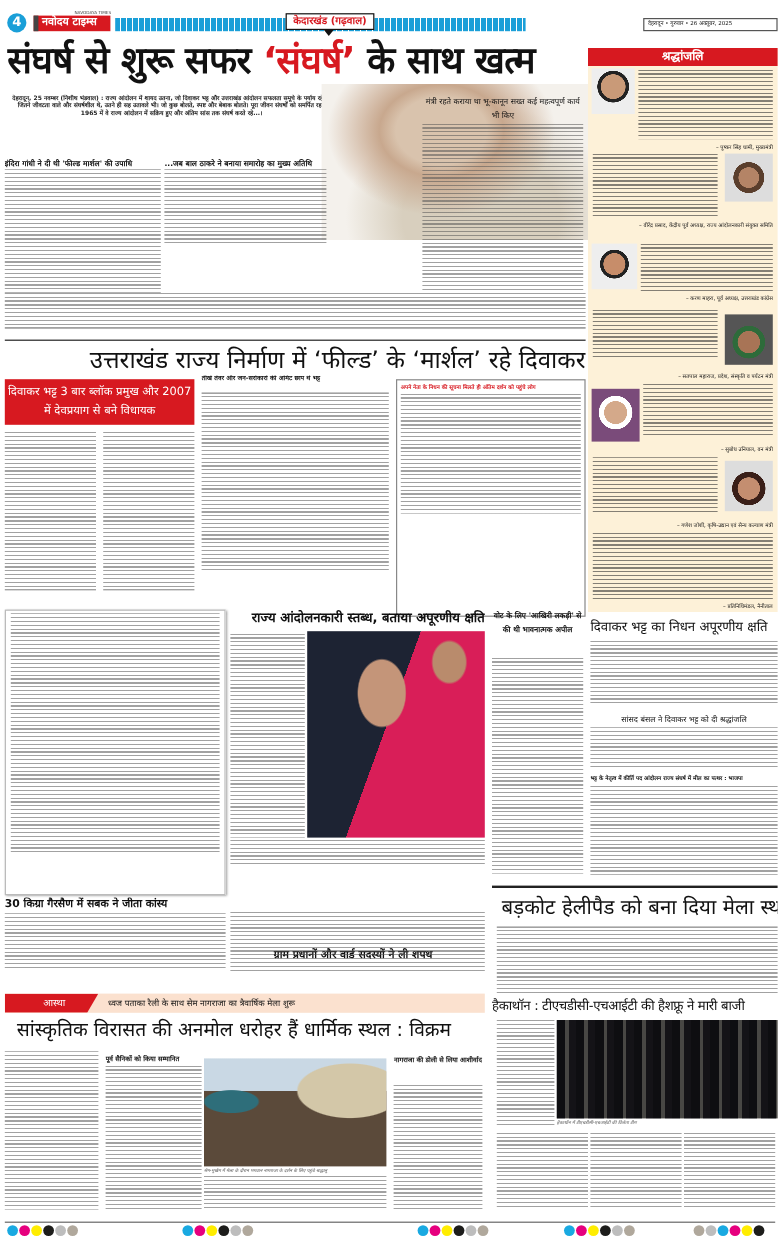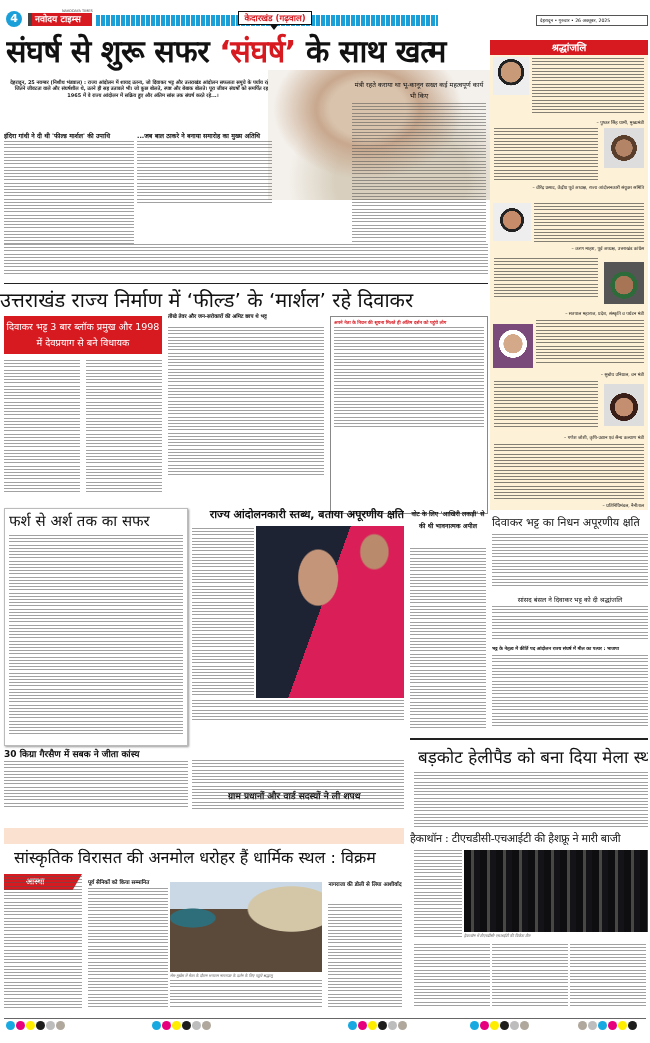--- a/index.html
+++ b/index.html
@@ -65,36 +65,35 @@
   <div class="abs txt fillr" style="left:46px;top:280px;width:108px;height:44px;"></div>
   <div class="abs" style="left:20px;top:331px;width:134px;font-size:4.5px;text-align:right;">– सुबोध उनियाल, वन मंत्री</div>
   <div class="abs txt fillr" style="left:4px;top:341px;width:104px;height:46px;"></div>
   <div class="abs photo" style="left:114px;top:344px;width:40px;height:42px;background:radial-gradient(circle at 50% 55%,#c48e70 0 30%,#3a1f18 31% 45%,#ddd 46%);"></div>
   <div class="abs" style="left:20px;top:394px;width:134px;font-size:4.5px;text-align:right;">– गणेश जोशी, कृषि-उद्यान एवं सैन्य कल्याण मंत्री</div>
   <div class="abs txt fillr" style="left:4px;top:404px;width:150px;height:56px;"></div>
   <div class="abs" style="left:20px;top:462px;width:134px;font-size:4.5px;text-align:right;">– प्रतिनिधिमंडल, नैनीताल</div>
 </div>
 
 <div class="abs rule" style="left:4px;top:283px;width:484px;height:1px;"></div>
-<div class="abs hd" style="left:0;top:286px;width:474px;font-size:20px;line-height:28px;font-weight:normal;">उत्तराखंड राज्य निर्माण में ‘फील्ड’ के ‘मार्शल’ रहे दिवाकर</div>
+<div class="abs hd" style="left:14px;top:286px;width:474px;font-size:20px;line-height:28px;font-weight:normal;text-align:right;">उत्तराखंड राज्य निर्माण में ‘फील्ड’ के ‘मार्शल’ रहे दिवाकर</div>
 
-<div class="abs" style="left:4px;top:316px;width:158px;height:38px;background:#d71920;color:#fff;font-size:9.5px;text-align:center;line-height:16px;padding-top:3px;">दिवाकर भट्ट 3 बार ब्लॉक प्रमुख और 1998 में देवप्रयाग से बने विधायक</div>
+<div class="abs" style="left:4px;top:316px;width:158px;height:38px;background:#d71920;color:#fff;font-size:9.5px;text-align:center;line-height:16px;padding-top:3px;">दिवाकर भट्ट 3 बार ब्लॉक प्रमुख और 2007 में देवप्रयाग से बने विधायक</div>
 <div class="abs txt fill" style="left:4px;top:360px;width:76px;height:132px;"></div>
 <div class="abs txt fill" style="left:86px;top:360px;width:76px;height:132px;"></div>
 
 <div class="abs hd" style="left:168px;top:313px;width:156px;font-size:5.3px;line-height:7px;white-space:normal;">तीखे तेवर और जन-सरोकारों की अमिट छाप थे भट्ट</div>
 <div class="abs txt fill" style="left:168px;top:327px;width:156px;height:150px;"></div>
 
 <div class="abs" style="left:330px;top:316px;width:158px;height:198px;border:1px solid #888;">
   <div style="font-size:4.6px;color:#d71920;font-weight:bold;padding:2px 3px;white-space:nowrap;overflow:hidden;">अपने नेता के निधन की सूचना मिलते ही अंतिम दर्शन को पहुंचे लोग</div>
   <div class="txt fill" style="margin:0 3px;height:100px;"></div>
 </div>
 
 <div class="abs" style="left:4px;top:508px;width:184px;height:238px;border:1px solid #bbb;box-shadow:1px 1px 2px #999;">
-  <div class="hd" style="font-size:15px;line-height:24px;padding-left:4px;font-weight:normal;">फर्श से अर्श तक का सफर</div>
   <div class="txt fill" style="margin:2px 4px;height:200px;"></div>
 </div>
 
 <div class="abs hd" style="left:192px;top:505px;width:212px;font-size:11px;line-height:20px;text-align:right;">राज्य आंदोलनकारी स्तब्ध, बताया अपूरणीय क्षति</div>
 <div class="abs txt fill" style="left:192px;top:528px;width:62px;height:170px;"></div>
 <div class="abs photo" style="left:256px;top:526px;width:148px;height:172px;background:radial-gradient(ellipse at 42% 30%,#c49579 0 16%,transparent 17%),radial-gradient(ellipse at 80% 15%,#b98b6c 0 8%,transparent 9%),linear-gradient(110deg,#1d2333 0 45%,#d91e58 45% 100%);"></div>
 <div class="abs txt fill" style="left:192px;top:700px;width:212px;height:22px;"></div>
 
 <div class="abs hd" style="left:410px;top:508px;width:76px;font-size:6.3px;line-height:12px;white-space:normal;text-align:center;">वोट के लिए 'आखिरी लकड़ी' से की थी भावनात्मक अपील</div>
 <div class="abs txt fill" style="left:410px;top:548px;width:76px;height:180px;"></div>
@@ -108,21 +107,22 @@
 
 <div class="abs rule" style="left:410px;top:738px;width:238px;height:2px;"></div>
 <div class="abs hd" style="left:4px;top:748px;width:184px;font-size:9px;line-height:12px;">30 किग्रा गैरसैण में सबक ने जीता कांस्य</div>
 <div class="abs txt fill" style="left:4px;top:761px;width:184px;height:48px;"></div>
 <div class="abs hd" style="left:228px;top:790px;width:180px;font-size:9px;line-height:12px;">ग्राम प्रधानों और वार्ड सदस्यों ने ली शपथ</div>
 <div class="abs txt fill" style="left:192px;top:760px;width:212px;height:50px;"></div>
 <div class="abs hd" style="left:418px;top:744px;width:230px;font-size:17px;line-height:26px;font-weight:normal;">बड़कोट हेलीपैड को बना दिया मेला स्थल</div>
 <div class="abs txt fill" style="left:414px;top:772px;width:234px;height:56px;"></div>
 
 <div class="abs" style="left:4px;top:828px;width:400px;height:16px;background:#fbe1cf;">
-  <div class="abs" style="left:0;top:0;width:78px;height:16px;background:#d71920;color:#fff;font-size:8px;font-weight:bold;line-height:16px;padding-left:22px;clip-path:polygon(0 0,100% 0,88% 100%,0 100%);margin-top:46px;">आस्था</div>
+  <div class="abs" style="left:0;top:0;width:78px;height:16px;background:#d71920;color:#fff;font-size:8px;font-weight:normal;line-height:16px;padding-left:32px;clip-path:polygon(0 0,100% 0,88% 100%,0 100%);">आस्था</div>
+  <div class="abs" style="left:86px;top:0;width:310px;font-size:7px;line-height:16px;white-space:nowrap;overflow:hidden;">ध्वज पताका रैली के साथ सेम नागराजा का त्रैवार्षिक मेला शुरू</div>
 </div>
 <div class="abs hd" style="left:14px;top:846px;width:390px;font-size:16px;line-height:24px;font-weight:normal;">सांस्कृतिक विरासत की अनमोल धरोहर हैं धार्मिक स्थल : विक्रम</div>
 
 <div class="abs txt fill" style="left:4px;top:876px;width:78px;height:132px;"></div>
 <div class="abs hd" style="left:88px;top:878px;width:80px;font-size:5.5px;">पूर्व सैनिकों को किया सम्मानित</div>
 <div class="abs txt fill" style="left:88px;top:888px;width:80px;height:120px;"></div>
 <div class="abs photo" style="left:170px;top:882px;width:152px;height:90px;background:radial-gradient(ellipse at 15% 40%,#2e6e7a 0 12%,transparent 13%),radial-gradient(ellipse at 80% 30%,#d3c7a8 0 25%,transparent 26%),linear-gradient(180deg,#c9d8e4 0 30%,#5b4a3a 30% 100%);"></div>
 <div class="abs" style="left:170px;top:973px;width:152px;font-size:3.8px;font-style:italic;color:#555;white-space:nowrap;overflow:hidden;">सेम-मुखेम में मेला के दौरान भगवान नागराजा के दर्शन के लिए पहुंचे श्रद्धालु</div>
 <div class="abs txt fill" style="left:170px;top:980px;width:152px;height:28px;"></div>
 <div class="abs hd" style="left:328px;top:878px;width:74px;font-size:5.5px;line-height:12px;white-space:normal;text-align:center;">नागराजा की डोली से लिया आशीर्वाद</div>

